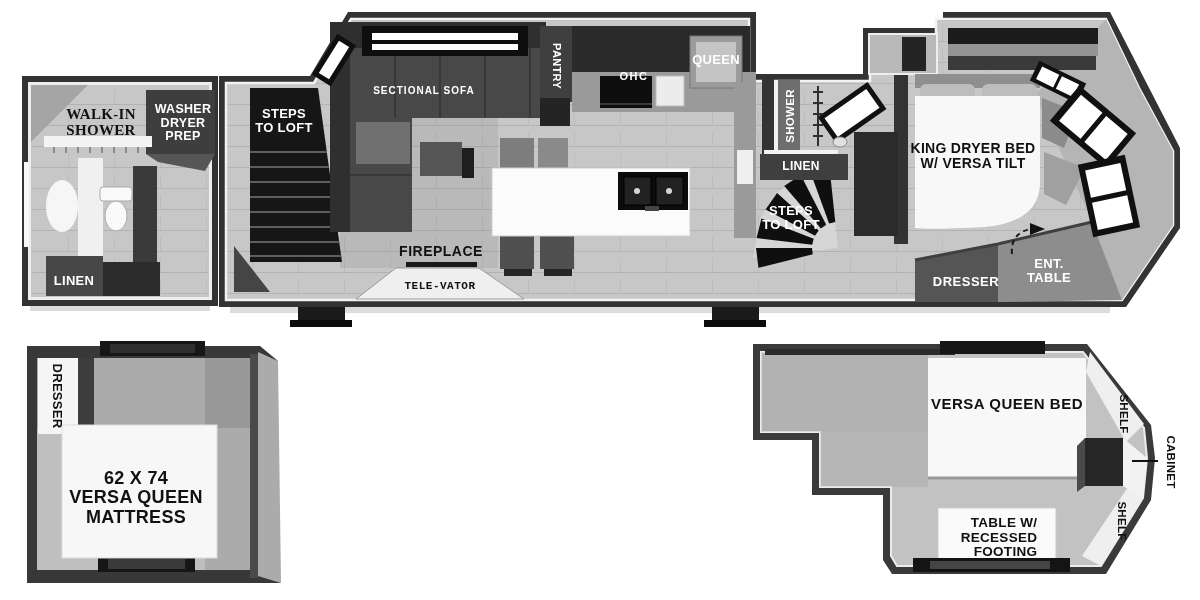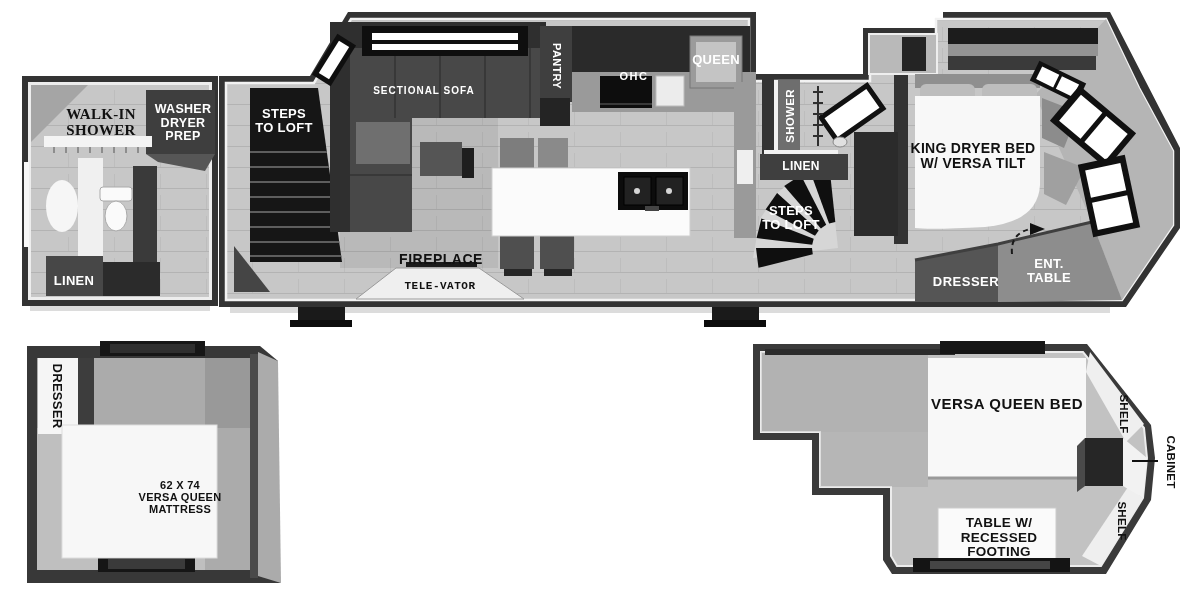--- a/index.html
+++ b/index.html
@@ -276,34 +276,34 @@
 <div class="lbl w" style="left:284px;top:121px;font-size:13px;">STEPS
 TO LOFT</div>
 <div class="lbl w" style="left:424px;top:91px;font-size:10px;letter-spacing:1px;">SECTIONAL SOFA</div>
 <div class="lbl w v90" style="left:556px;top:66px;font-size:11px;">PANTRY</div>
 <div class="lbl w" style="left:634px;top:56px;font-size:11px;letter-spacing:1.5px;margin-top:21px;">OHC</div>
 <div class="lbl w" style="left:716px;top:60px;font-size:13px;">QUEEN</div>
 <div class="lbl w vm90" style="left:790px;top:116px;font-size:11.5px;">SHOWER</div>
 <div class="lbl w" style="left:801px;top:166px;font-size:12px;">LINEN</div>
 <div class="lbl w" style="left:791px;top:218px;font-size:13px;">STEPS
 TO LOFT</div>
-<div class="lbl k" style="left:441px;top:260px;font-size:14px;letter-spacing:.5px;">FIREPLACE</div>
+<div class="lbl k" style="left:441px;top:252px;font-size:14px;letter-spacing:.5px;">FIREPLACE</div>
 <div class="lbl k" style="left:440px;top:287px;font-size:11px;letter-spacing:.5px;font-family:Liberation Mono, monospace;">TELE-VATOR</div>
 <div class="lbl k" style="left:973px;top:156px;font-size:14px;">KING DRYER BED
 W/ VERSA TILT</div>
 <div class="lbl w" style="left:966px;top:282px;font-size:13px;letter-spacing:.5px;">DRESSER</div>
 <div class="lbl w" style="left:1049px;top:271px;font-size:13px;">ENT.
 TABLE</div>
 
 <div class="lbl k v90" style="left:57px;top:396px;font-size:13px;">DRESSER</div>
-<div class="lbl k" style="left:136px;top:498px;font-size:11px;margin-left:44px;">62 X 74
+<div class="lbl k" style="left:136px;top:498px;font-size:18px;">62 X 74
 VERSA QUEEN
 MATTRESS</div>
 
 <div class="lbl k" style="left:1007px;top:404px;font-size:15px;letter-spacing:.5px;">VERSA QUEEN BED</div>
 <div class="lbl k v90" style="left:1124px;top:414px;font-size:11.5px;">SHELF</div>
 <div class="lbl k v90" style="left:1171px;top:462px;font-size:11.5px;">CABINET</div>
 <div class="lbl k v90" style="left:1122px;top:521px;font-size:11.5px;">SHELF</div>
-<div class="lbl k" style="left:999px;top:538px;font-size:13.5px;">TABLE W/
+<div class="lbl k" style="left:999px;top:538px;font-size:13.5px;text-align:right;">TABLE W/
 RECESSED
 FOOTING</div>
 
 </div>
 
 </body></html>

